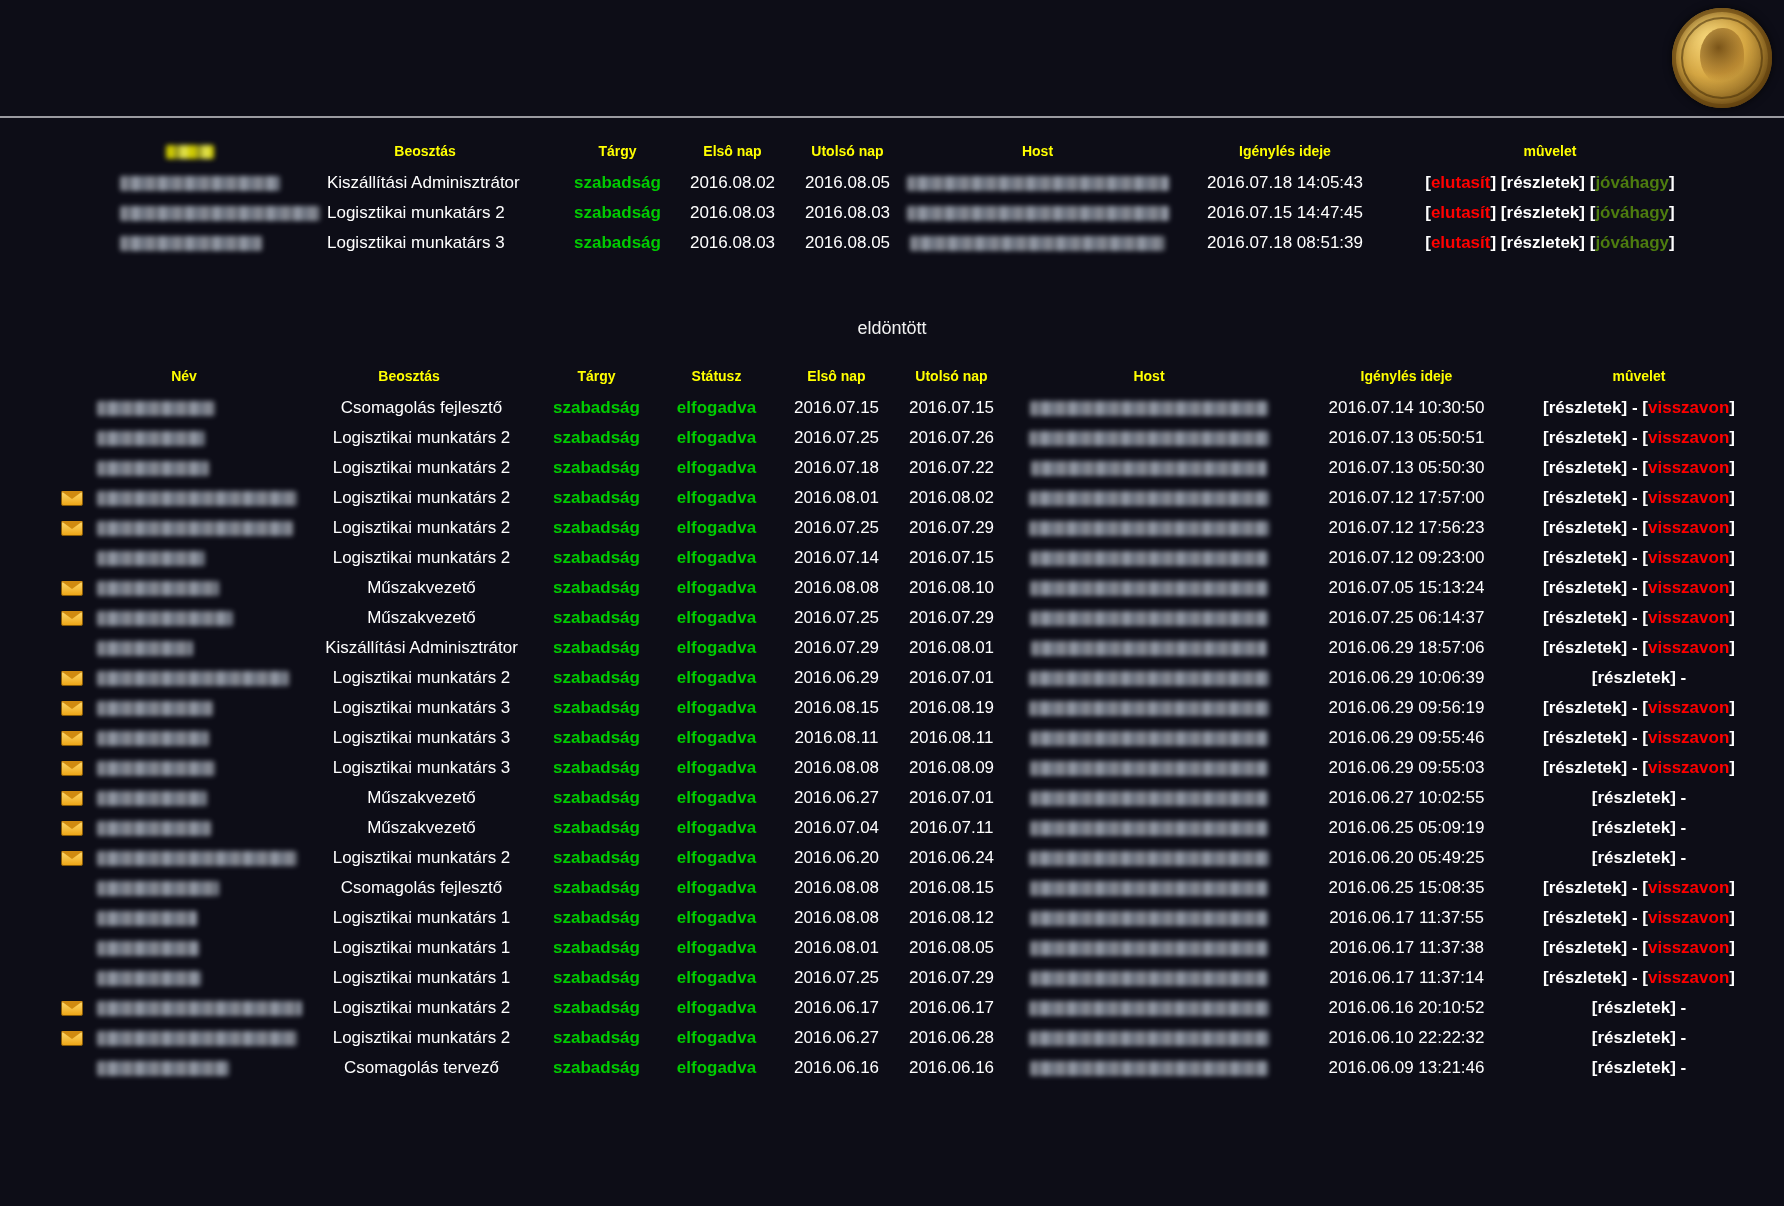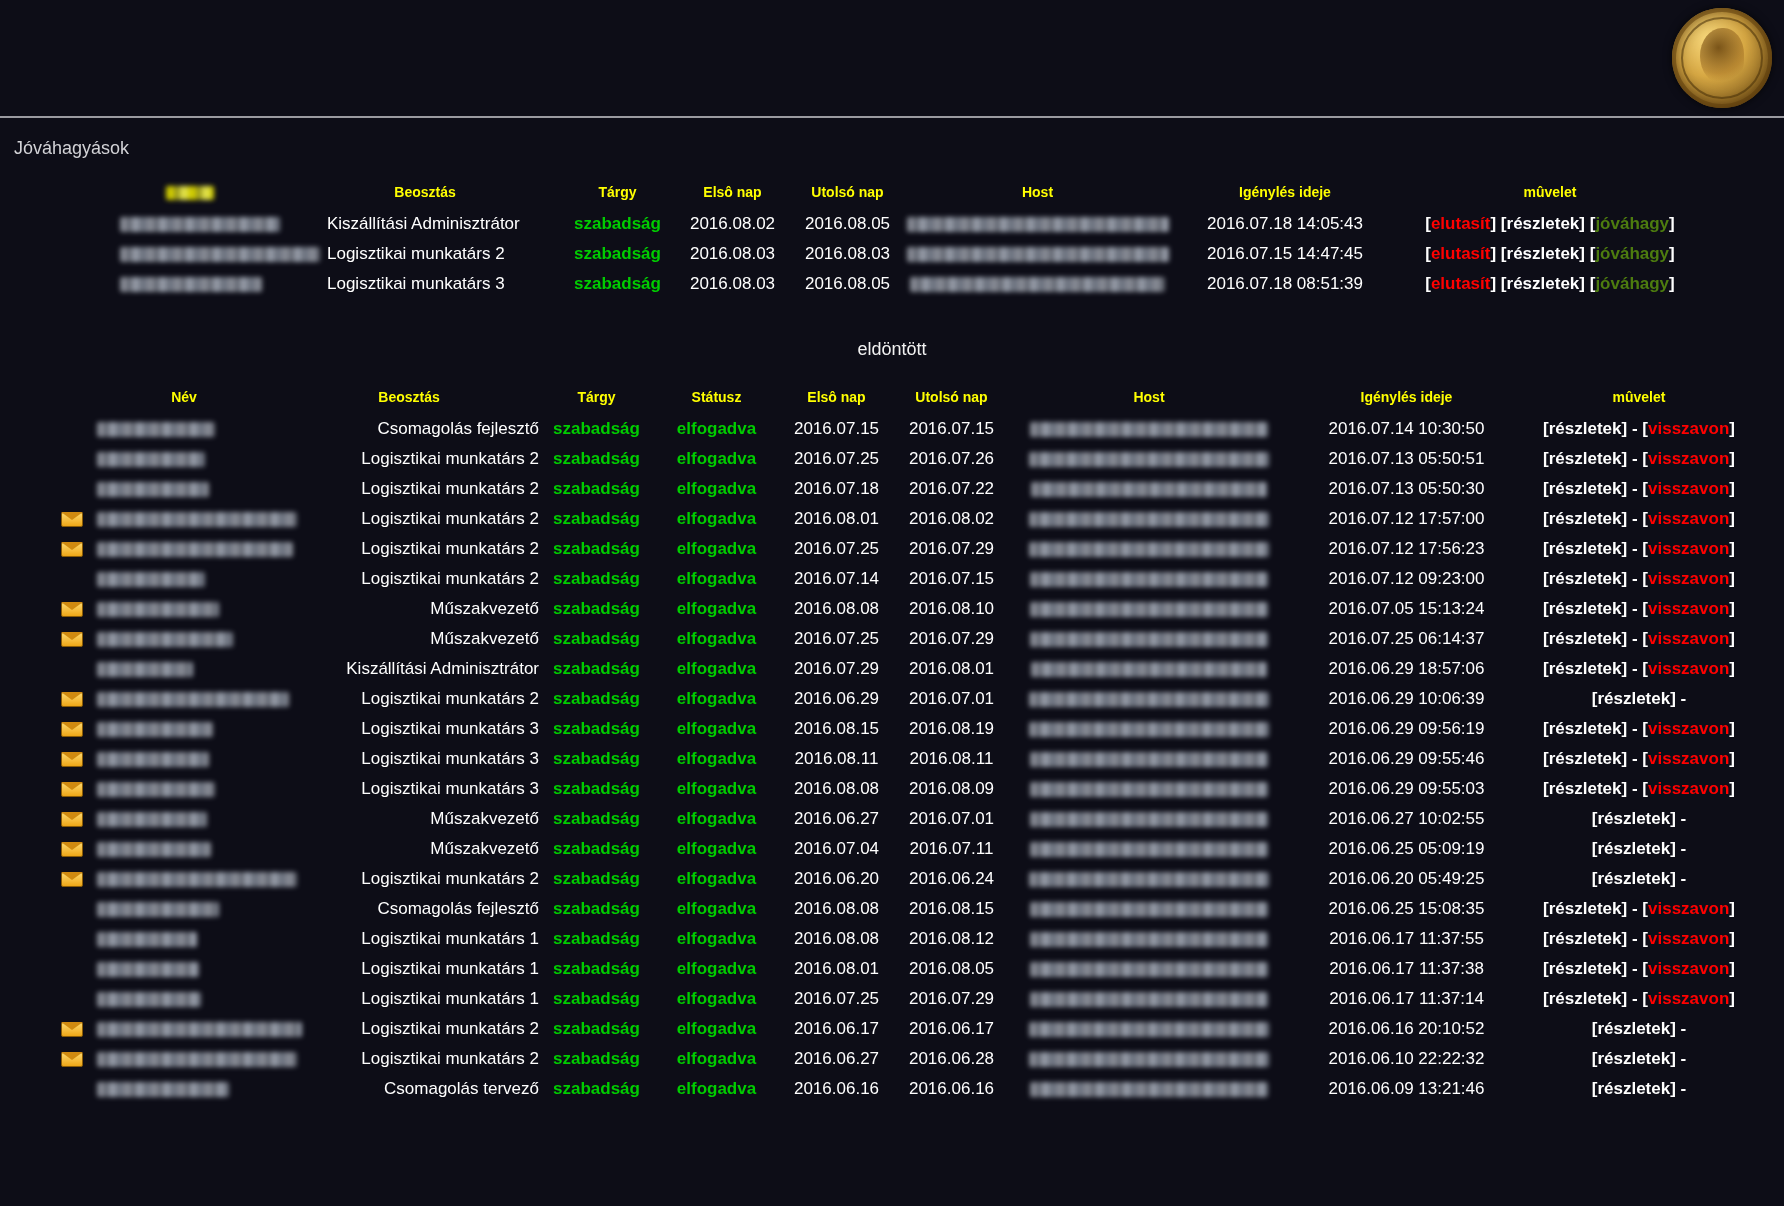--- a/index.html
+++ b/index.html
@@ -14,32 +14,32 @@
   .coin::after{content:'';position:absolute;inset:9px;border-radius:50%;border:2px solid rgba(70,45,8,.55)}
   .coin::before{content:'';position:absolute;left:28px;top:20px;width:44px;height:56px;
     border-radius:50% 46% 42% 50%;
     background:radial-gradient(circle at 42% 35%,rgba(110,72,16,.9),rgba(160,110,35,.5) 58%,rgba(0,0,0,0) 76%)}
   .rule{height:2px;background:#9a9aa0;border:0;margin:116px 0 0 0}
   .page-title{color:#d2d2d6;font-size:18px;line-height:21px;margin:20px 0 0 14px}
 
   
   .sec-title{color:#f2f2f2;font-size:18px;line-height:21px;text-align:center}
   #sec1-title{margin-top:56px}
-  #sec2-title{margin-top:40px}
+  #sec2-title{margin-top:60px}
 
   
   table{border-collapse:collapse;table-layout:fixed}
   .t1{margin:16px 0 0 90px;width:1610px}
   .t2{margin:20px 0 0 55px;width:1699px}
   th{color:#ffff00;font-size:14px;font-weight:bold;height:34px;padding:0;text-align:center;white-space:nowrap}
   td{height:30px;padding:0;font-size:17px;color:#fff;white-space:nowrap;vertical-align:middle}
   .t1 .c-name{text-align:left;padding-left:30px}
   .t2 .c-name{text-align:left;padding-left:8px}
   .t1 .c-pos{text-align:left;padding-left:37px}
-  .t2 .c-pos{text-align:right;padding-left:25px}
+  .t2 .c-pos{text-align:center;padding-left:25px}
   .c-targy,.c-stat{text-align:center;color:#00cc00;font-weight:bold}
   .c-date,.c-ig{text-align:center}
   .c-host{text-align:center}
   .c-act{text-align:center;font-weight:bold}
   .c-env{text-align:center}
 
   .bk{color:#ffffff;font-weight:bold}
   .dash{color:#ffffff;font-weight:bold}
   .lnk{cursor:pointer;font-weight:bold}
   .lnk.red{color:#ff0000}
@@ -59,21 +59,20 @@
   .env::before{content:'';position:absolute;left:-1px;top:-1px;width:0;height:0;
     border-left:11px solid transparent;border-right:11px solid transparent;border-top:8px solid #d08a10}
 </style>
 </head>
 <body>
 
 <div class="page">
 
   <div class="coin"></div>
   <div class="rule"></div>
-  <div class="page-title">Jóváhagyások</div>
 
 
   <table class="t1">
     <colgroup>
       <col style="width:200px">
         <col style="width:270px">
         <col style="width:115px">
         <col style="width:115px">
       <col style="width:115px">
         <col style="width:265px">

